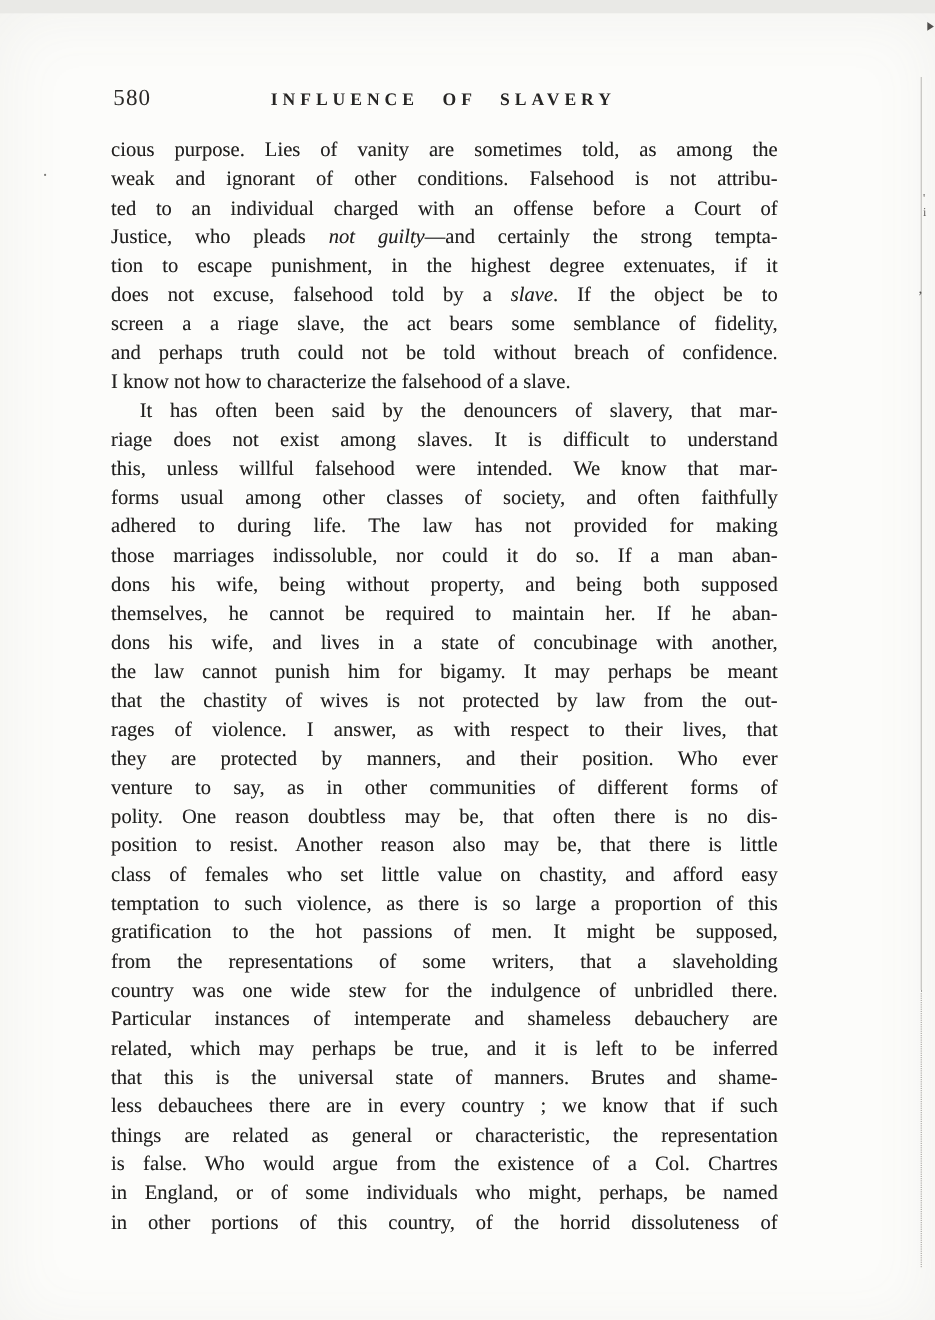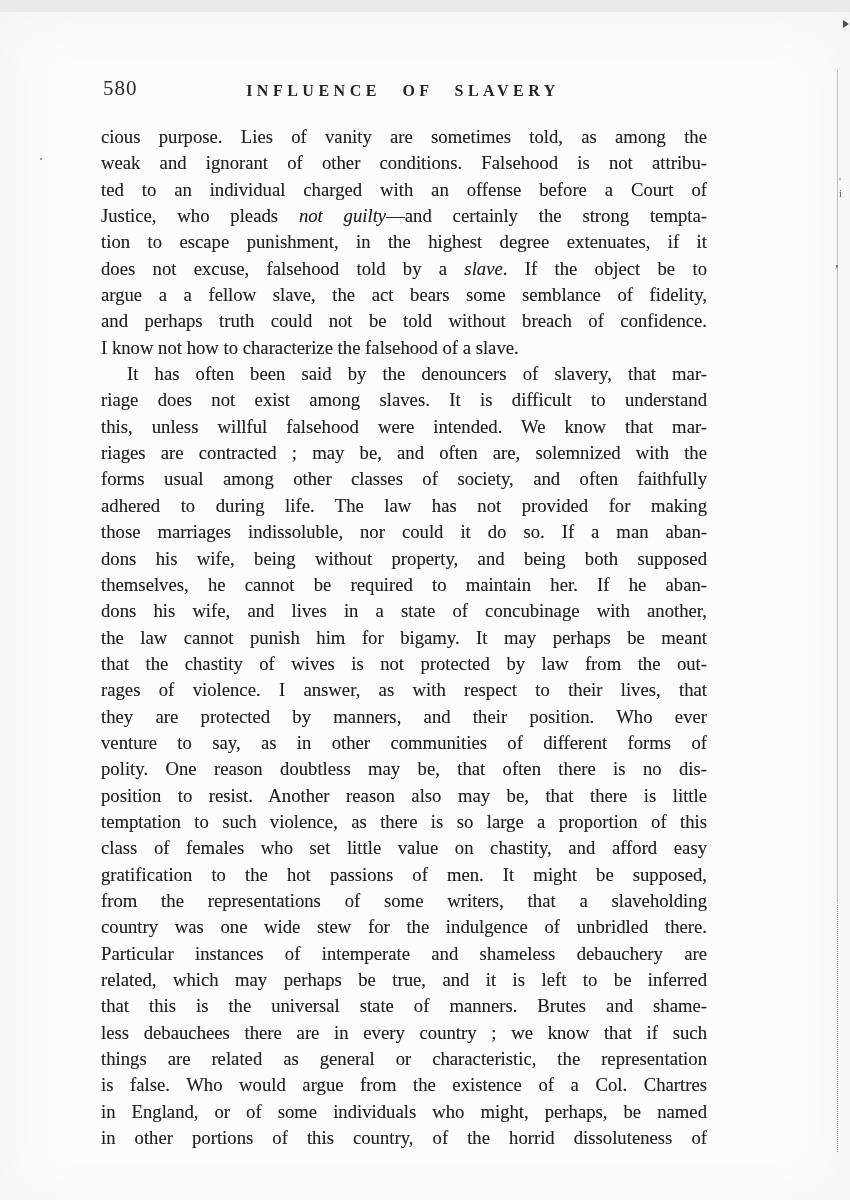--- a/index.html
+++ b/index.html
@@ -117,42 +117,41 @@
 
   <div class="running-title">INFLUENCE OF SLAVERY</div>
 
   <div class="page-body">
       <div class="line">cious purpose.  Lies of vanity are sometimes told, as among the</div>
       <div class="line">weak and ignorant of other conditions.  Falsehood is not attribu-</div>
       <div class="line">ted to an individual charged with an offense before a Court of</div>
       <div class="line">Justice, who pleads <i>not guilty</i>—and certainly the strong tempta-</div>
       <div class="line">tion to escape punishment, in the highest degree extenuates, if it</div>
       <div class="line">does not excuse, falsehood told by a <i>slave</i>.  If the object be to</div>
-      <div class="line">argue a a fellow slave, the act bears some semblance of fidelity,</div>
+      <div class="line">screen a a riage slave, the act bears some semblance of fidelity,</div>
       <div class="line">and perhaps truth could not be told without breach of confidence.</div>
       <div class="line para-end">I know not how to characterize the falsehood of a slave.</div>
       <div class="line indent">It has often been said by the denouncers of slavery, that mar-</div>
       <div class="line">riage does not exist among slaves.  It is difficult to understand</div>
       <div class="line">this, unless willful falsehood were intended.  We know that mar-</div>
-      <div class="line">riages are contracted ; may be, and often are, solemnized with the</div>
       <div class="line">forms usual among other classes of society, and often faithfully</div>
       <div class="line">adhered to during life.  The law has not provided for making</div>
       <div class="line">those marriages indissoluble, nor could it do so.  If a man aban-</div>
       <div class="line">dons his wife, being without property, and being both supposed</div>
       <div class="line">themselves, he cannot be required to maintain her.  If he aban-</div>
       <div class="line">dons his wife, and lives in a state of concubinage with another,</div>
       <div class="line">the law cannot punish him for bigamy.  It may perhaps be meant</div>
       <div class="line">that the chastity of wives is not protected by law from the out-</div>
       <div class="line">rages of violence.  I answer, as with respect to their lives, that</div>
       <div class="line">they are protected by manners, and their position.  Who ever</div>
       <div class="line">venture to say, as in other communities of different forms of</div>
       <div class="line">polity.  One reason doubtless may be, that often there is no dis-</div>
       <div class="line">position to resist.  Another reason also may be, that there is little</div>
+      <div class="line">class of females who set little value on chastity, and afford easy</div>
       <div class="line">temptation to such violence, as there is so large a proportion of this</div>
-      <div class="line">class of females who set little value on chastity, and afford easy</div>
       <div class="line">gratification to the hot passions of men.  It might be supposed,</div>
       <div class="line">from the representations of some writers, that a slaveholding</div>
       <div class="line">country was one wide stew for the indulgence of unbridled there.</div>
       <div class="line">Particular instances of intemperate and shameless debauchery are</div>
       <div class="line">related, which may perhaps be true, and it is left to be inferred</div>
       <div class="line">that this is the universal state of manners.  Brutes and shame-</div>
       <div class="line">less debauchees there are in every country ; we know that if such</div>
       <div class="line">things are related as general or characteristic, the representation</div>
       <div class="line">is false.  Who would argue from the existence of a Col. Chartres</div>
       <div class="line">in England, or of some individuals who might, perhaps, be named</div>

